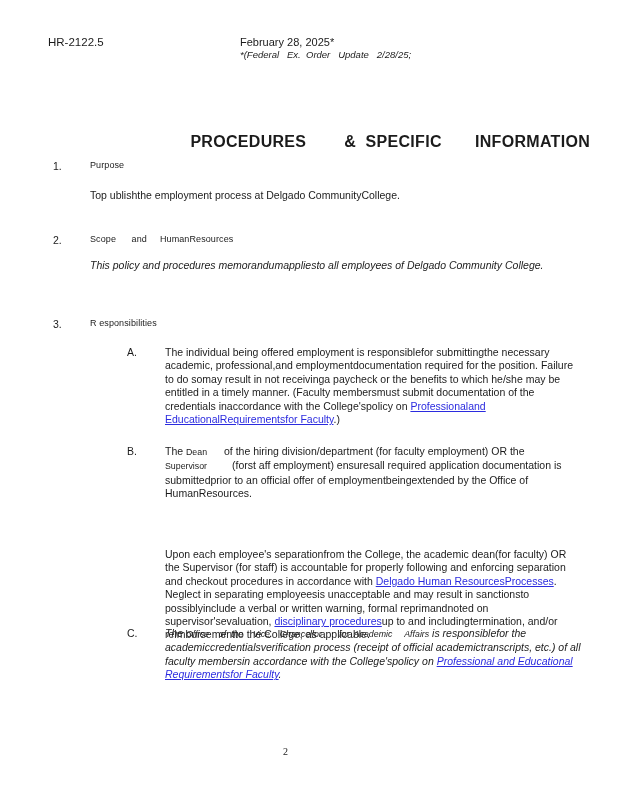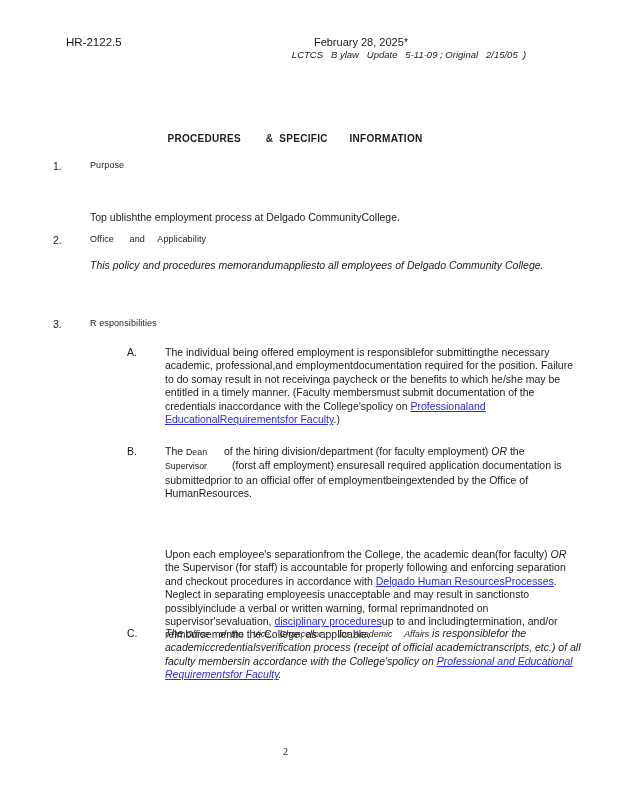--- a/index.html
+++ b/index.html
@@ -4,68 +4,68 @@
 <style>
   html,body{margin:0;padding:0;}
   body{
     width:618px;height:800px;position:relative;background:#ffffff;
     font-family:"Liberation Sans","DejaVu Sans",sans-serif;color:#1b1b1b;
     overflow:hidden;
   }
   .abs{position:absolute;}
   .pre{white-space:pre;}
   
-  .doc-number{left:66px;top:36px;font-size:11.5px;}
-  .header-right{left:240px;top:36px;width:338px;text-align:center;}
+  .doc-number{left:48px;top:36px;font-size:11.5px;}
+  .header-right{left:240px;top:36px;width:338px;text-align:left;}
   .doc-date{font-size:11px;padding-right:96px;line-height:13px;}
   .rev-line{font-style:italic;font-size:9.5px;line-height:12.6px;}
   
-  .page-title{left:0;top:133px;width:590px;text-align:center;
-    font-weight:bold;font-size:10px;letter-spacing:.3px;}
+  .page-title{left:0;top:133px;width:590px;text-align:right;
+    font-weight:bold;font-size:16px;letter-spacing:.3px;}
   
   .cond{font-size:9px;letter-spacing:.1px;}
   .cond-inline{font-size:8.8px;}
   .gap-sm{padding-right:14px;}
   .gap-lg{padding-right:22px;}
   
   .bodytext{font-size:10.5px;line-height:13.4px;}
   .secnum{font-size:10.5px;left:53px;}
   .sectitle{left:90px;}
   .n1,.t1{top:160px;}
-  .b1{left:90px;top:189px;width:470px;margin-top:22px;}
+  .b1{left:90px;top:189px;width:470px;}
   .n2,.t2{top:234px;}
   .b2{left:90px;top:259px;width:460px;font-style:italic;}
   .n3,.t3{top:318px;}
   .itemletter{left:127px;font-size:10.5px;}
   .itemtext{left:165px;}
   .la,.pa{top:346px;} .pa{width:415px;}
   .lb,.pb1{top:445px;} .pb1{width:417px;}
   .pb2{top:524px;width:410px;margin-top:24px;}
   .lc,.pc{top:627px;} .pc{width:418px;font-style:italic;}
   .lnk{color:#2b2bdf;text-decoration:underline;cursor:pointer;text-align:center;}
-  .it{font-style:italic;}
+  .it{}
   .page-number{left:283px;top:746px;font-size:10px;font-family:"Liberation Serif","DejaVu Serif",serif;}
 </style>
 </head>
 <body>
 
 <div class="abs doc-number">HR-2122.5</div>
 <div class="abs header-right">
   <div class="doc-date">February 28, 2025*</div>
-  <div class="rev-line pre">LCTCS   B ylaw   Update   5-11-09 ; Original   2/15/05  )</div>
+  <div class="rev-line pre">*(Federal   Ex.  Order   Update   2/28/25;</div>
 </div>
 
 <div class="abs page-title pre">PROCEDURES        &amp;  SPECIFIC       INFORMATION</div>
 
 <div class="abs secnum n1">1.</div>
 <div class="abs sectitle t1 cond pre">Purpose</div>
 <div class="abs bodytext b1">Top ublishthe employment process at Delgado CommunityCollege.</div>
 
 <div class="abs secnum n2">2.</div>
-<div class="abs sectitle t2 cond pre">Office      and     Applicability</div>
+<div class="abs sectitle t2 cond pre">Scope      and     HumanResources</div>
 <div class="abs bodytext b2">This policy and procedures memorandumappliesto all employees of Delgado Community College.</div>
 
 <div class="abs secnum n3">3.</div>
 <div class="abs sectitle t3 cond pre">R esponsibilities</div>
 
 <div class="abs itemletter la">A.</div>
 <div class="abs itemtext bodytext pa"><span>The individual being offered employment is responsiblefor submittingthe necessary academic, professional,and employmentdocumentation required for the position. Failure to do somay result in not receivinga paycheck or the benefits to which he/she may be entitled in a timely manner. (Faculty membersmust submit documentation of the credentials inaccordance with the College'spolicy on </span><a class="lnk">Professionaland EducationalRequirementsfor Faculty</a><span>.)</span></div>
 
 <div class="abs itemletter lb">B.</div>
 <div class="abs itemtext bodytext pb1"><span>The </span><span class="cond-inline gap-sm">Dean</span><span> of the hiring division/department (for faculty employment) </span><span class="it">OR</span><span> the </span><span class="cond-inline gap-lg">Supervisor</span><span> (forst aff employment) ensuresall required application documentation is submittedprior to an official offer of employmentbeingextended by the Office of HumanResources.</span></div>

